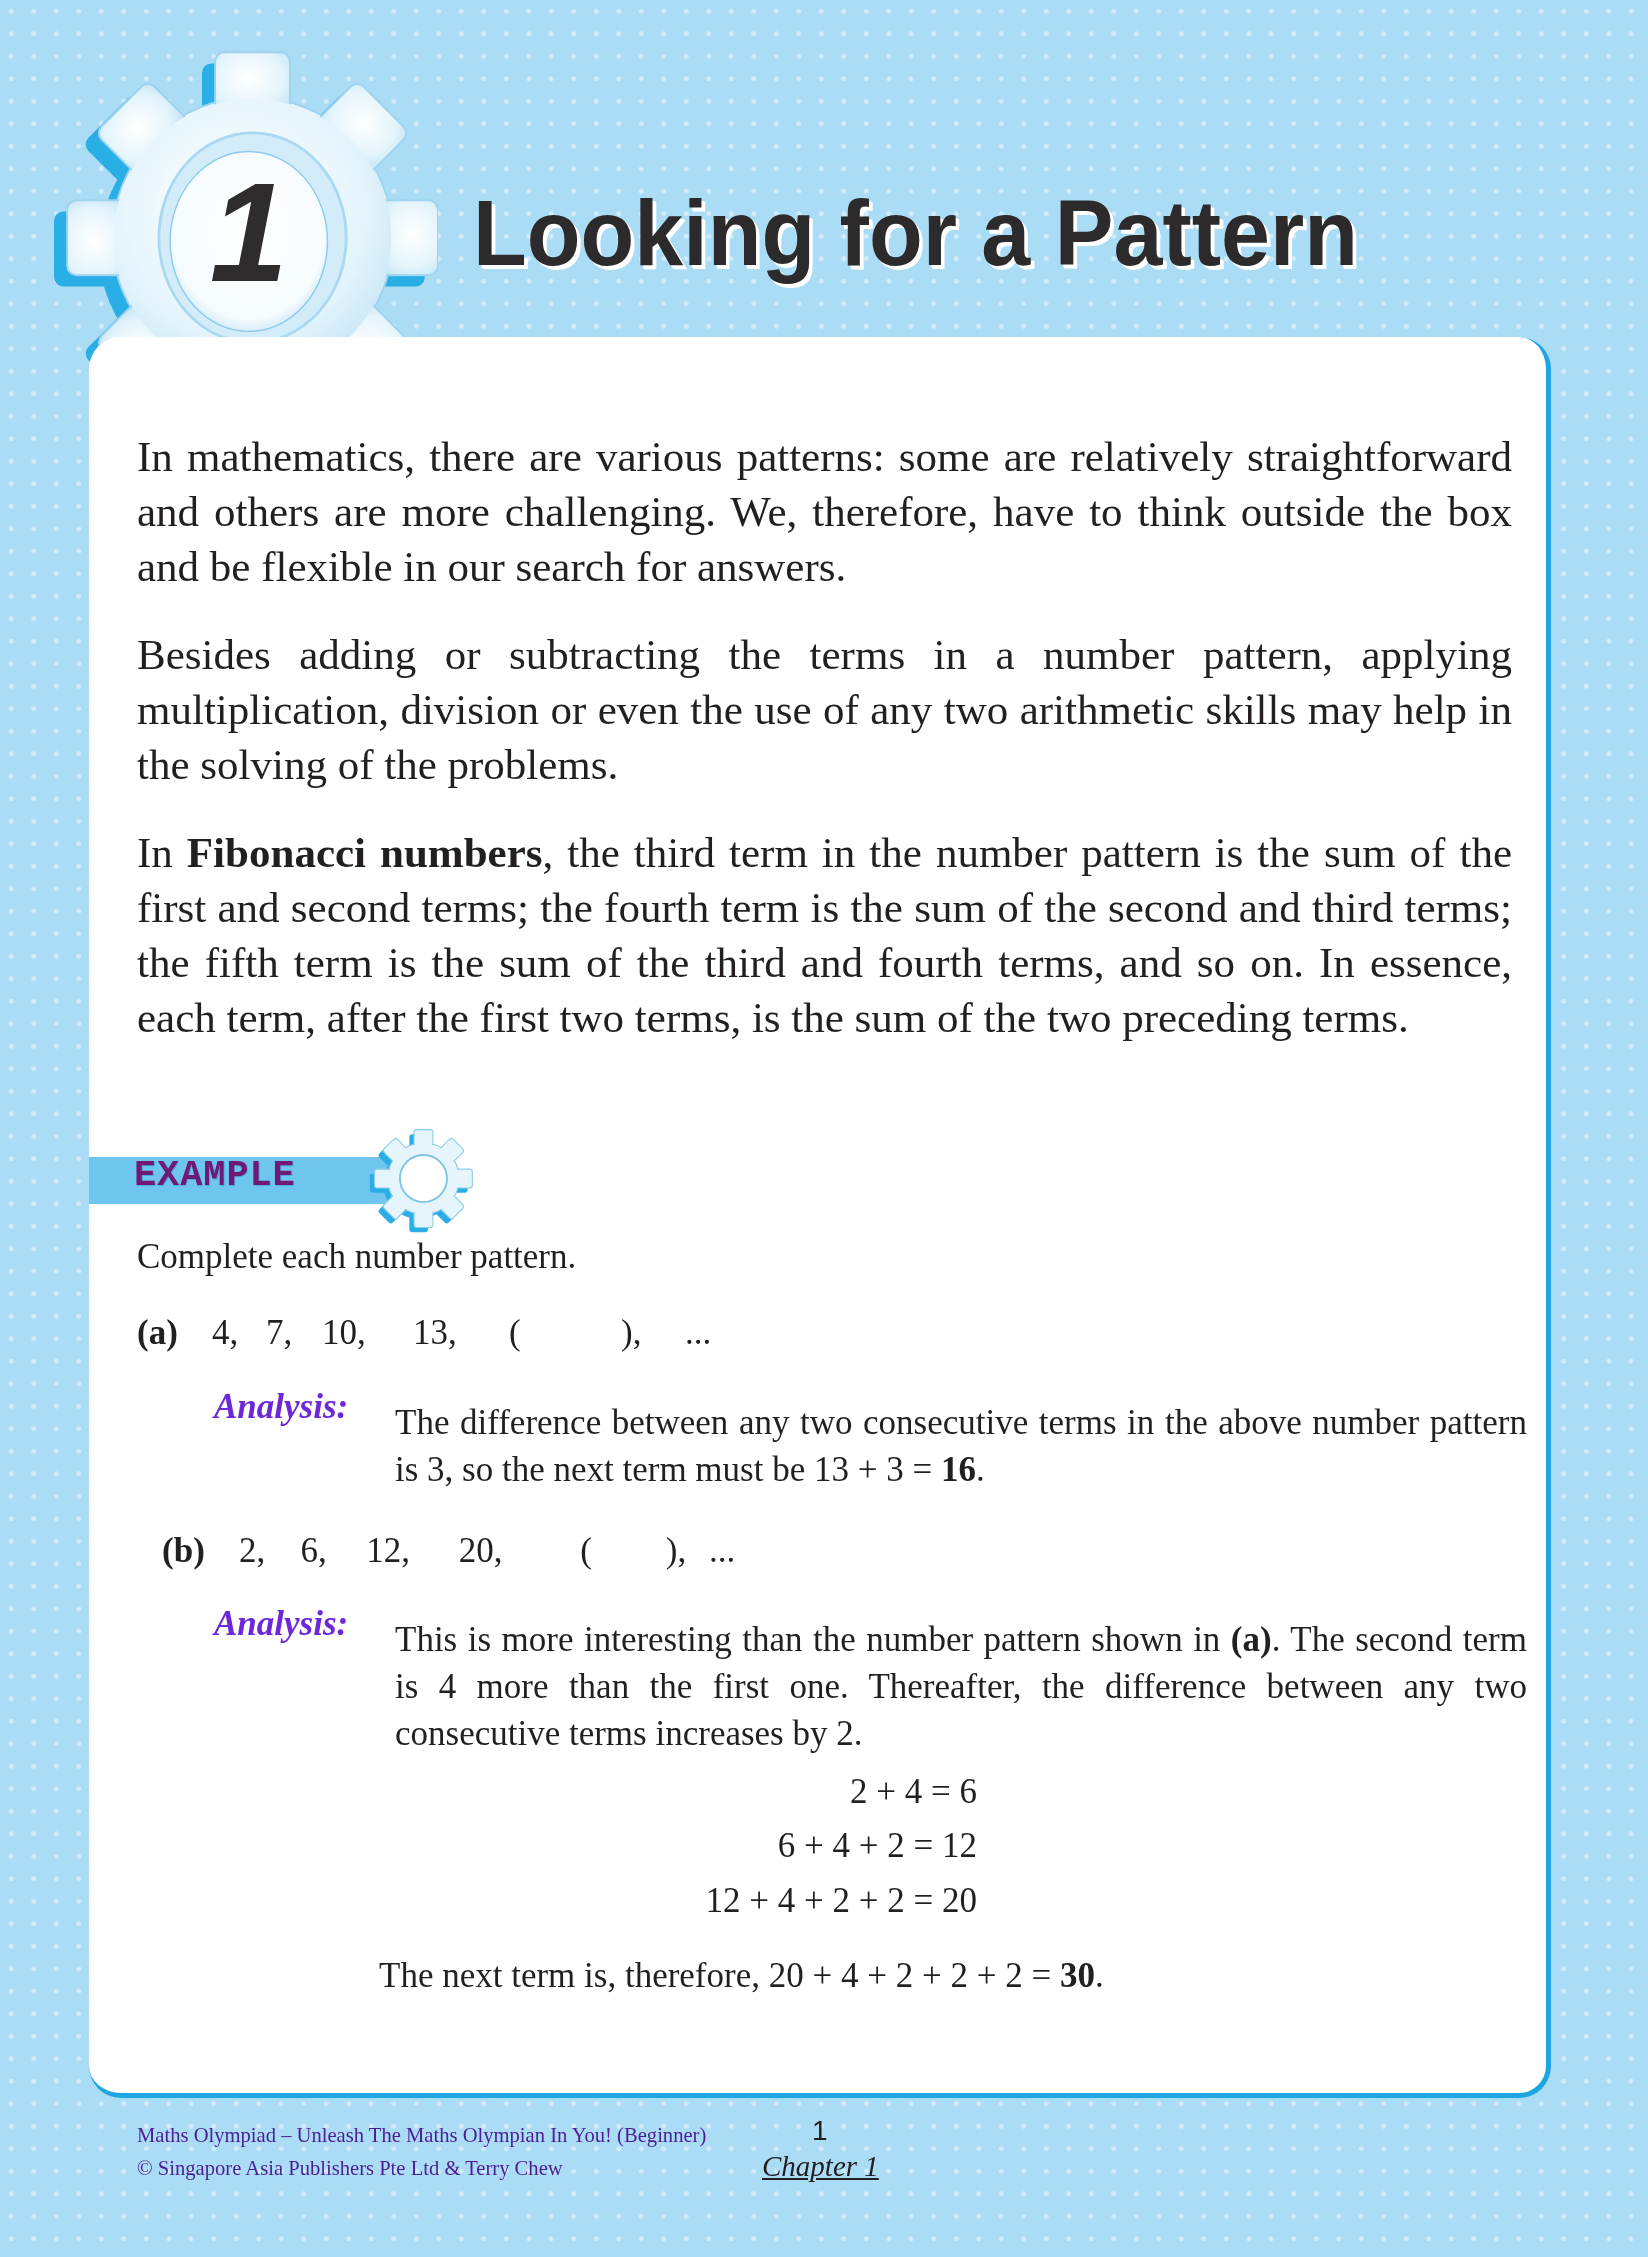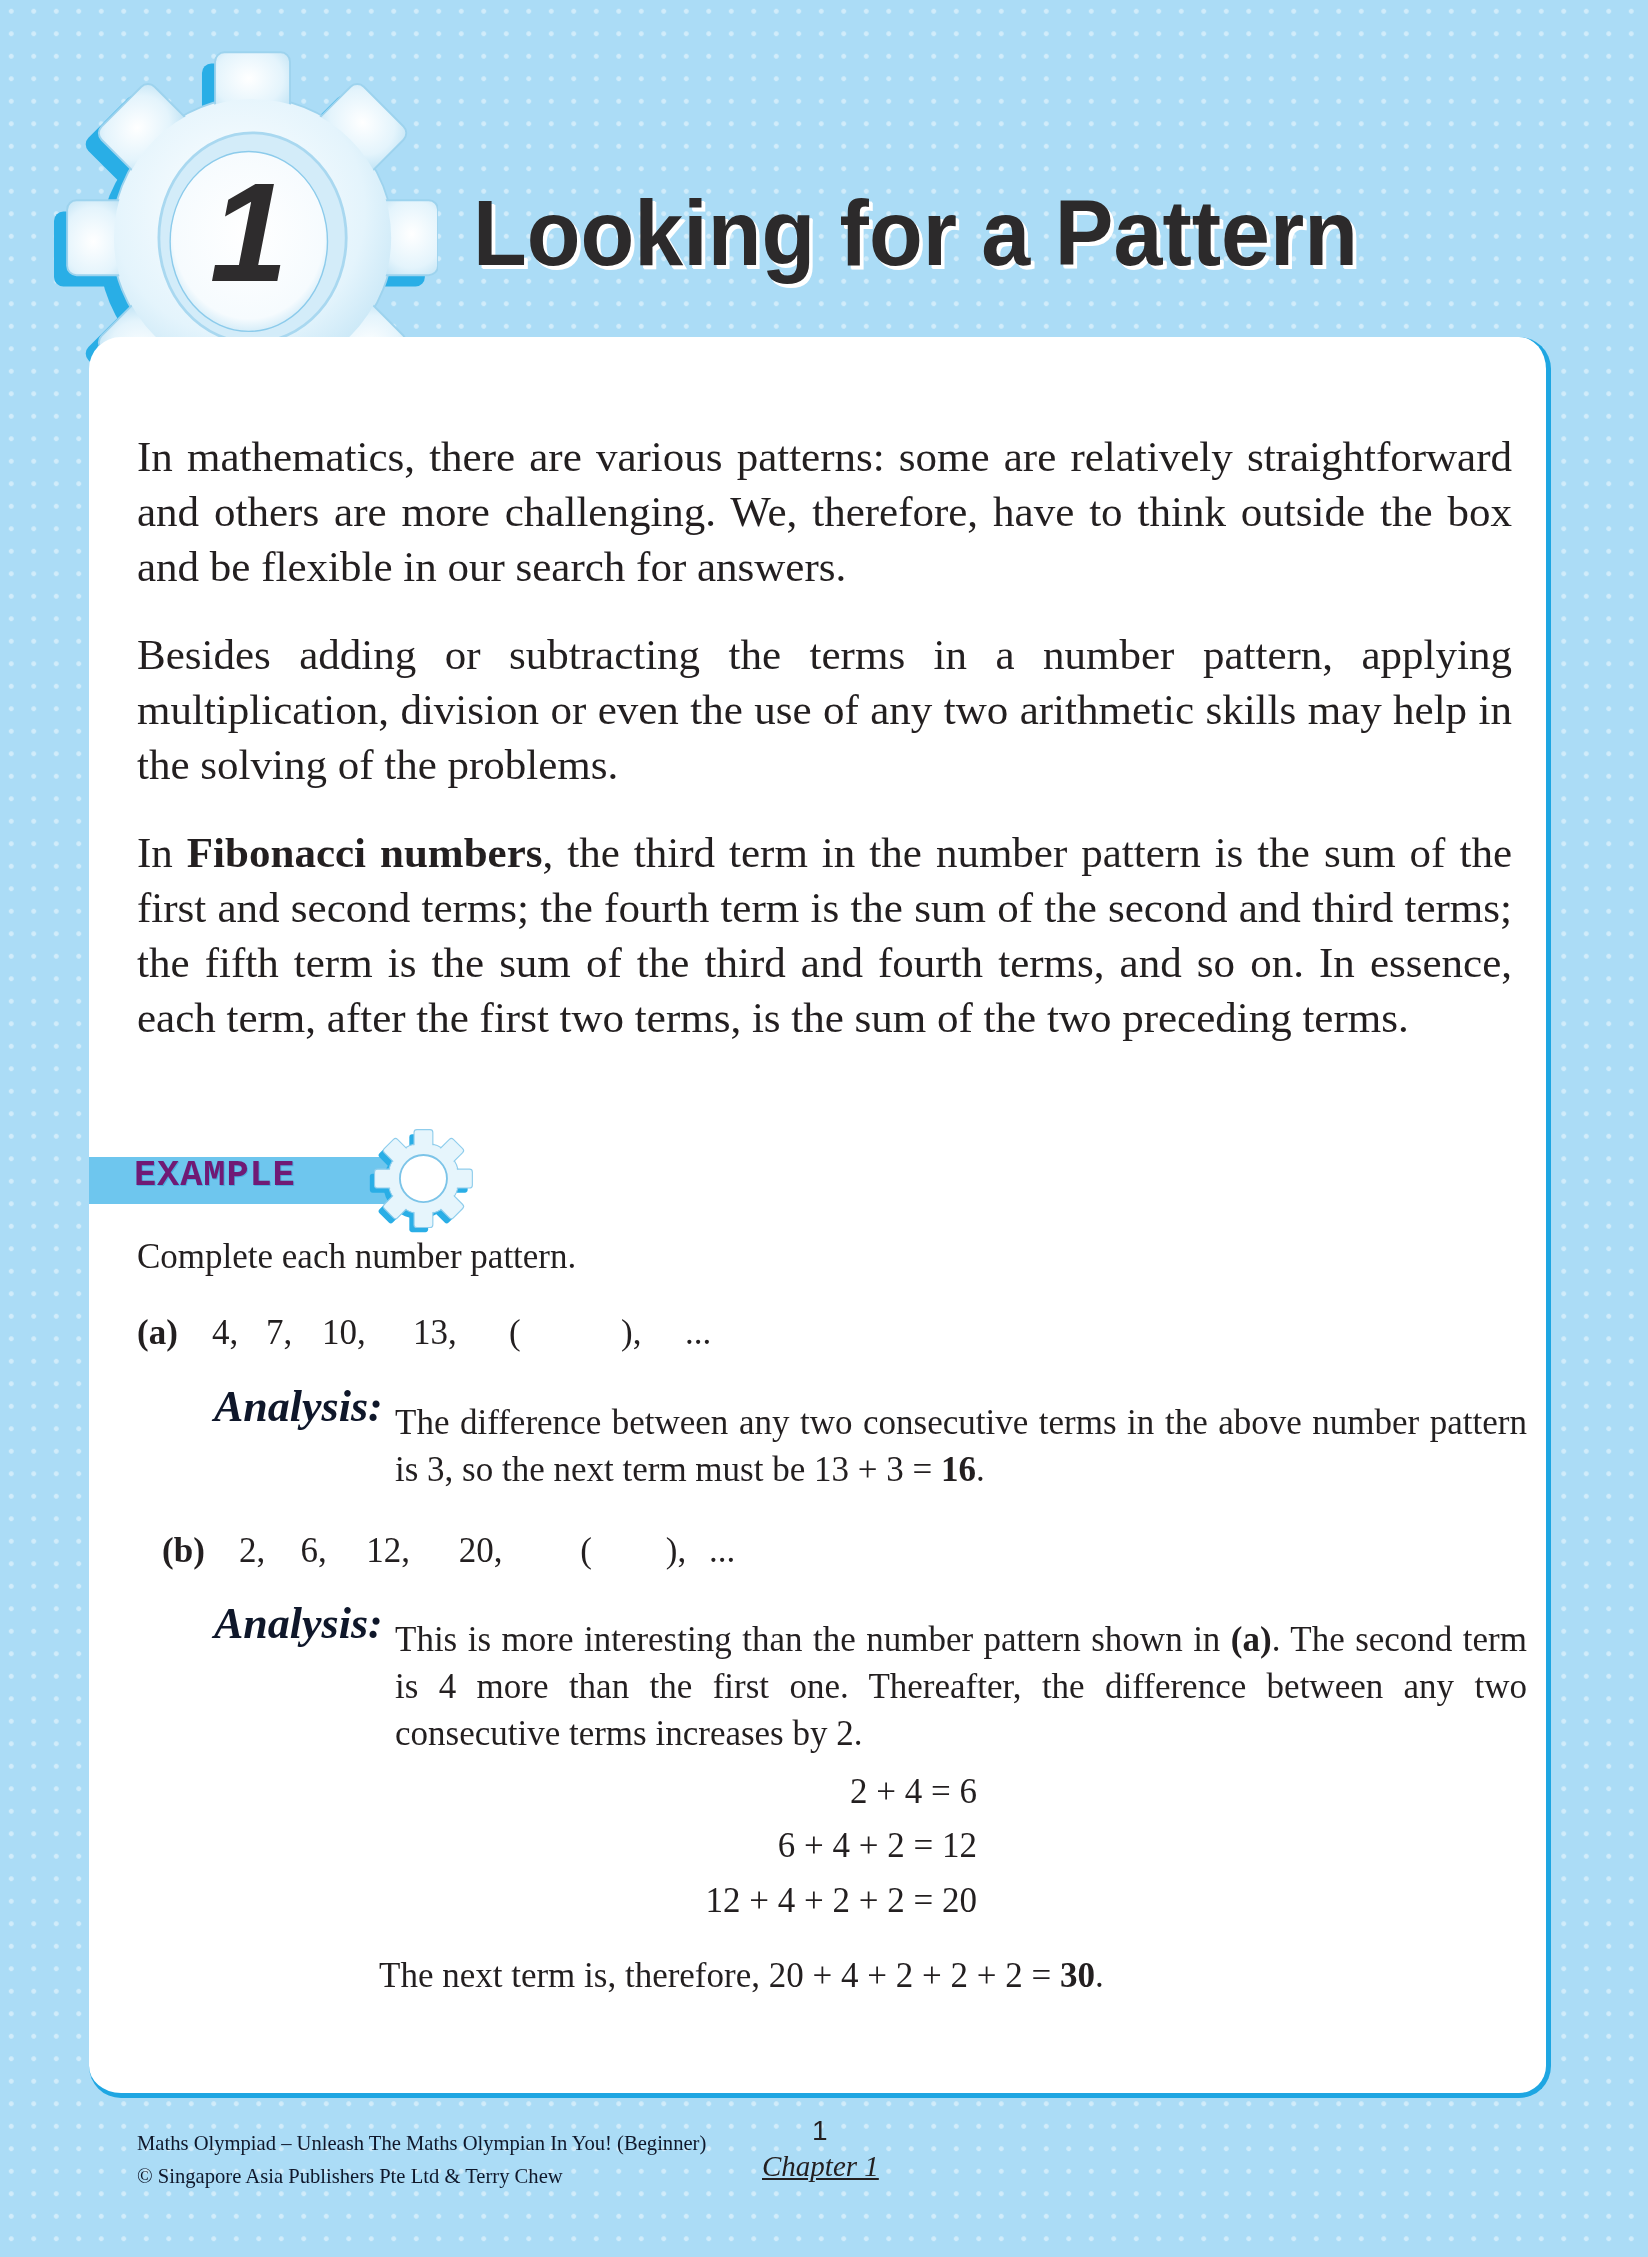--- a/index.html
+++ b/index.html
@@ -45,30 +45,30 @@
     font-size: 37px; color: #701a75; letter-spacing: 0.9px;
     text-shadow: 0.9px 0.9px 0 #4aaee0;
   }
   .small-gear { position: absolute; left: 367px; top: 1124px; width: 111px; height: 111px; }
   .line {
     position: absolute; font-size: 35px; line-height: 43px; white-space: nowrap;
   }
   .seq-label { font-weight: bold; display: inline-block; width: 75px; }
   .seq-item { display: inline-block; }
   .analysis-label {
-    position: absolute; font-style: italic; font-weight: bold; color: #0f172a;
-    font-size: 44px; line-height: 43px;
+    position: absolute; font-style: italic; font-weight: bold; color: #6d28d9;
+    font-size: 35px; line-height: 43px;
   }
   .analysis-text {
     position: absolute; left: 379px; width: 1132px; font-size: 35px; line-height: 47px;
     text-align: justify; margin: 16px;
   }
   .calc { position: absolute; font-size: 35px; line-height: 43px; text-align: center; right: 672px; white-space: nowrap; }
   .footer-left {
-    position: absolute; left: 137px; font-size: 20.6px; color: #0f172a; white-space: nowrap; margin-top: 8px;
+    position: absolute; left: 137px; font-size: 20.6px; color: #4c1d95; white-space: nowrap;
   }
   .footer-page {
     position: absolute; left: 812px; top: 2115px; font-family: "Liberation Sans", "DejaVu Sans", sans-serif;
     font-size: 28px; color: #231f20;
   }
   .footer-chapter {
     position: absolute; left: 762px; top: 2150px; font-style: italic; font-size: 29px; color: #231f20; text-decoration: underline;
   }
 </style>
 </head>

